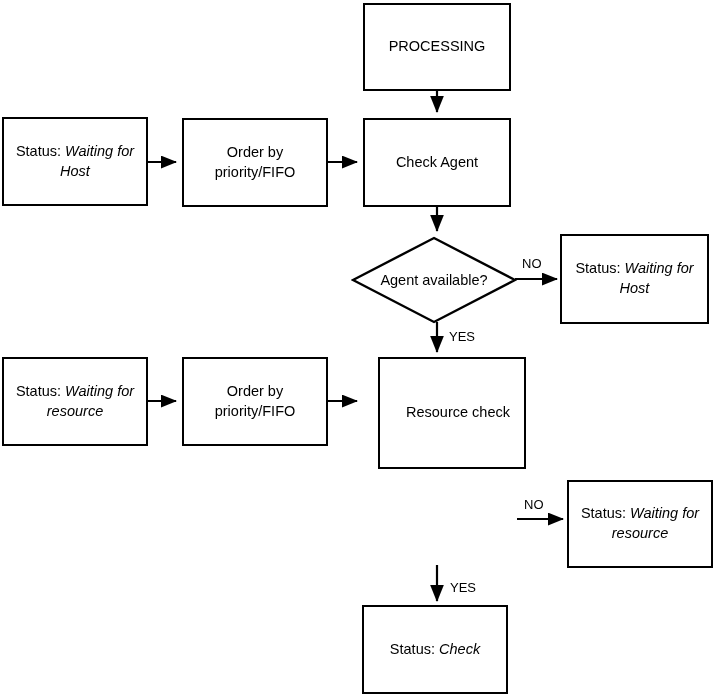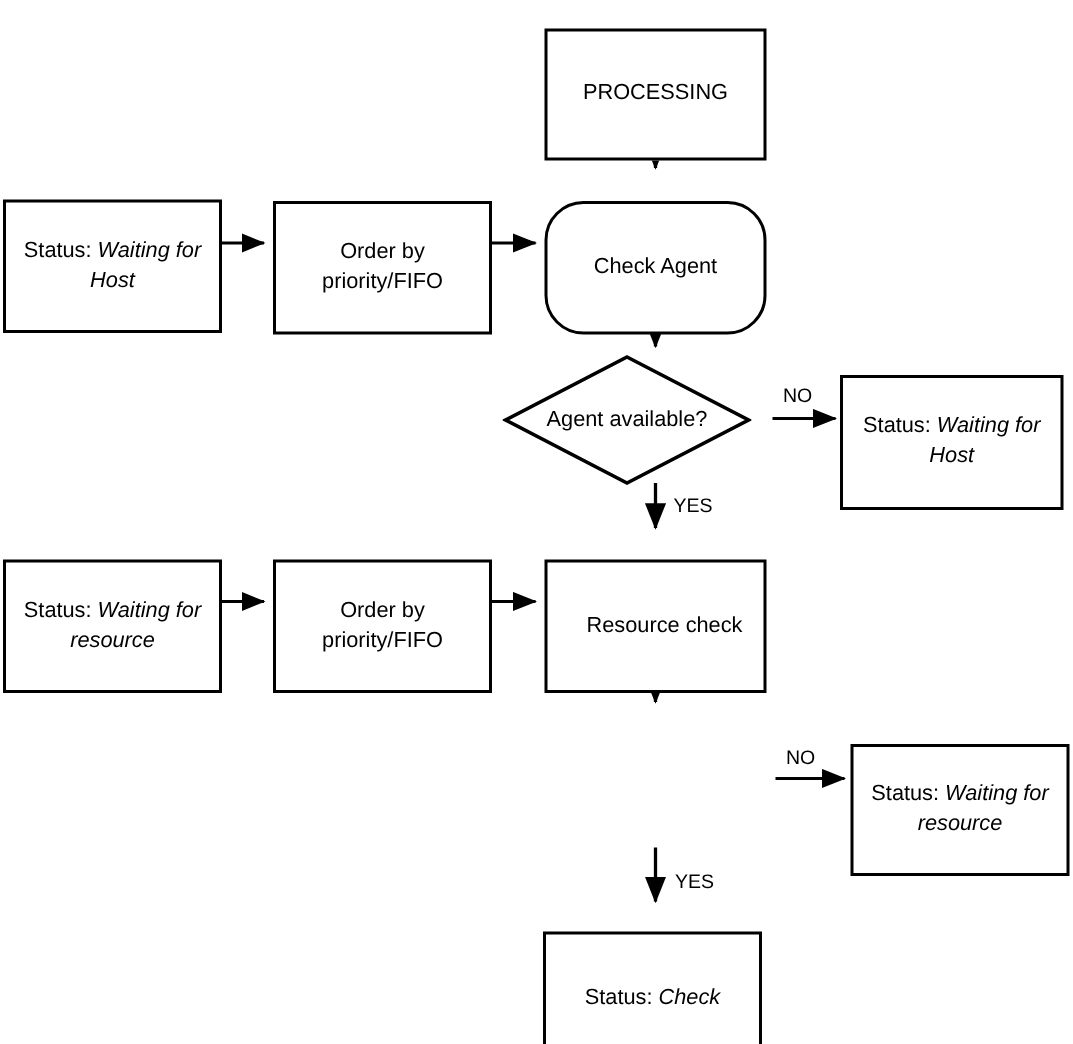--- a/index.html
+++ b/index.html
@@ -24,21 +24,20 @@
     display: flex;
     align-items: center;
     justify-content: center;
     text-align: center;
     line-height: 1.35;
   }
   .box {
     border: 2px solid #000000;
     background: #ffffff;
     font-size: 14.5px;
-    margin-top: 16px;
   }
   .box .txt {
     padding: 0 10px;
   }
   .diamond-wrap {
     position: absolute;
   }
   .diamond-wrap svg {
     position: absolute;
     left: 0;
@@ -120,25 +119,25 @@
     </span>
   </div>
 
   <div class="node box" style="left:182px; top:118px; width:146px; height:89px;">
     <span class="txt">
       <span>Order by</span><br>
       <span>priority/FIFO</span>
     </span>
   </div>
 
-  <div class="node box" style="left:363px; top:118px; width:148px; height:89px;border-radius:26px;">
+  <div class="node box" style="left:363px; top:118px; width:148px; height:89px;">
     <span class="txt">Check Agent</span>
   </div>
 
-  <div class="diamond-wrap" style="left:335px; top:236px; width:166px; height:88px;">
+  <div class="diamond-wrap" style="left:351px; top:236px; width:166px; height:88px;">
     <svg width="166" height="88" viewBox="0 0 166 88">
       <polygon points="83,2 164,44 83,86 2,44" fill="#ffffff" stroke="#000000" stroke-width="2.4"></polygon>
     </svg>
     <div class="diamond-label">Agent available?</div>
   </div>
 
   <div class="edge-label" style="left:522px; top:256px;">
     <span>NO</span>
   </div>
 
@@ -160,21 +159,21 @@
     </span>
   </div>
 
   <div class="node box" style="left:182px; top:357px; width:146px; height:89px;">
     <span class="txt">
       <span>Order by</span><br>
       <span>priority/FIFO</span>
     </span>
   </div>
 
-  <div class="node box" style="left:363px; top:357px; width:148px; height:89px;padding-left:12px;">
+  <div class="node box" style="left:378px; top:357px; width:148px; height:112px;padding-left:12px;">
     <span class="txt">Resource check</span>
   </div>
 
 
   <div class="edge-label" style="left:524px; top:497px;">
     <span>NO</span>
   </div>
 
   <div class="edge-label" style="left:450px; top:580px;">
     <span>YES</span>

